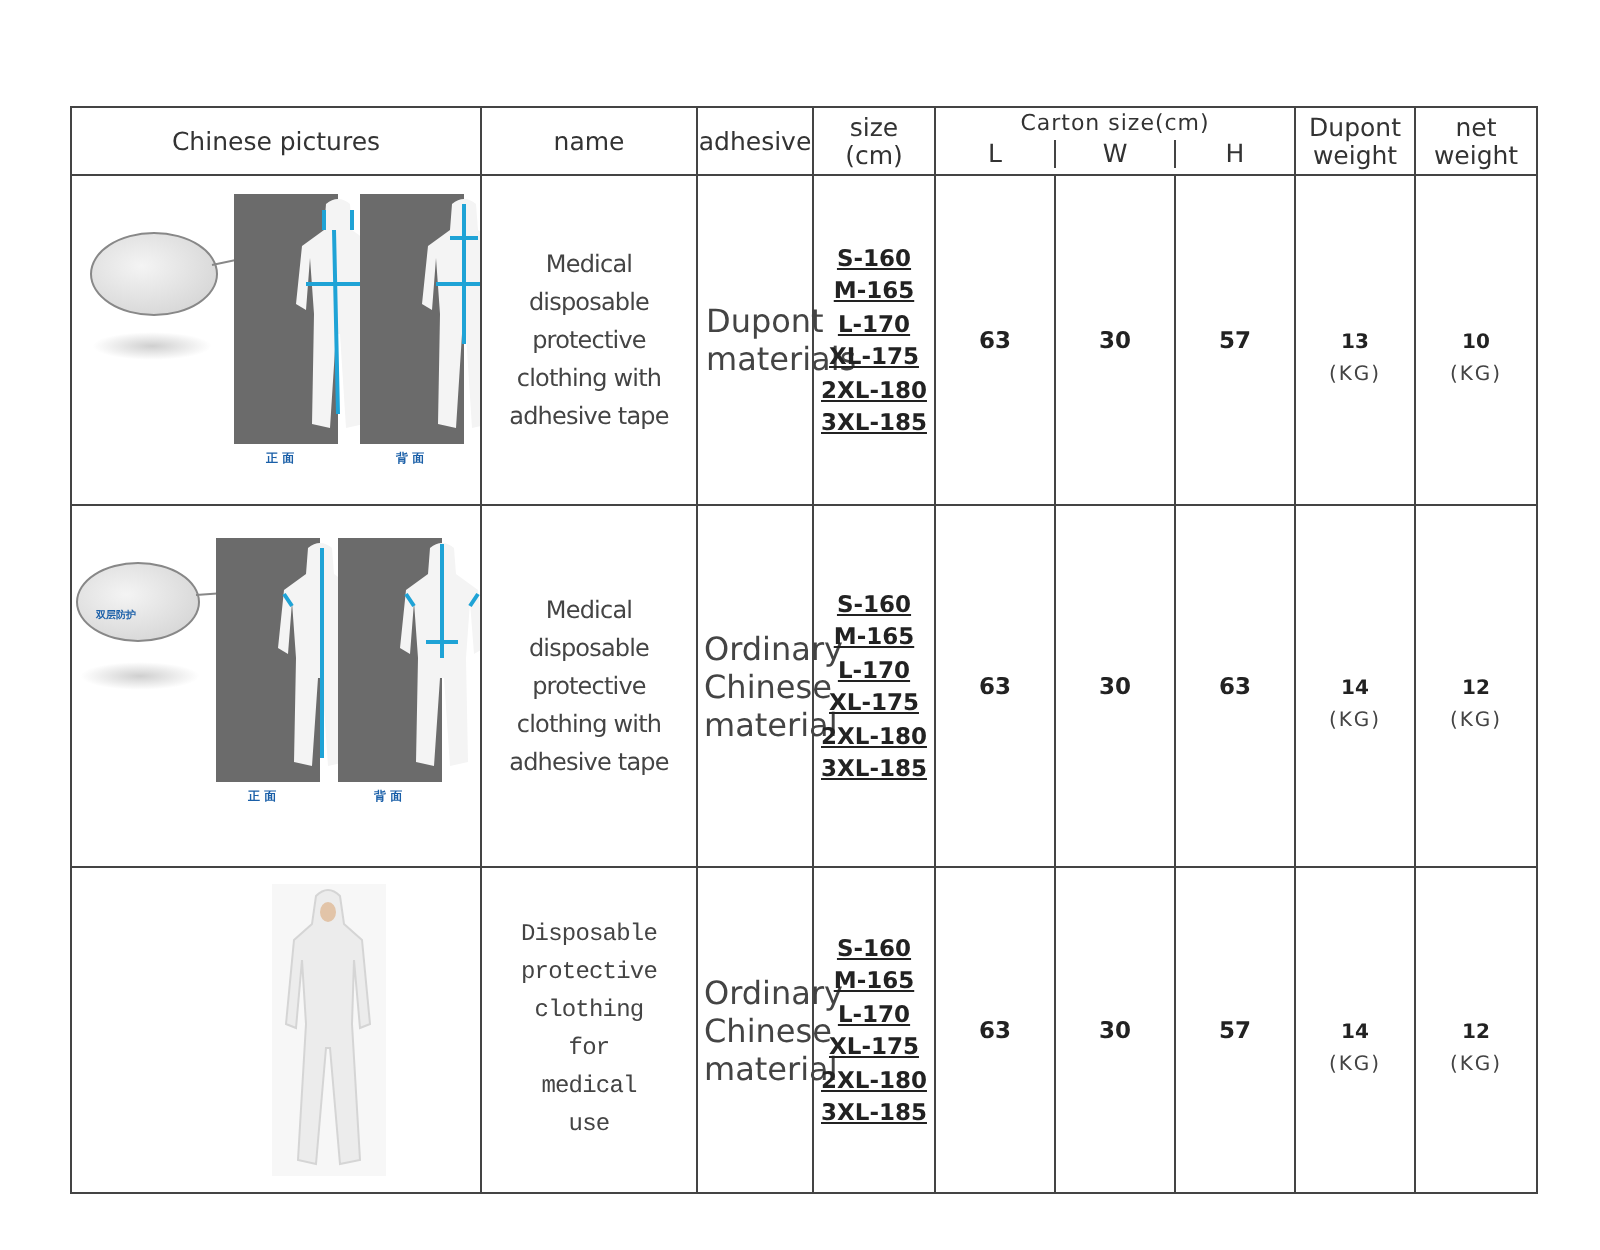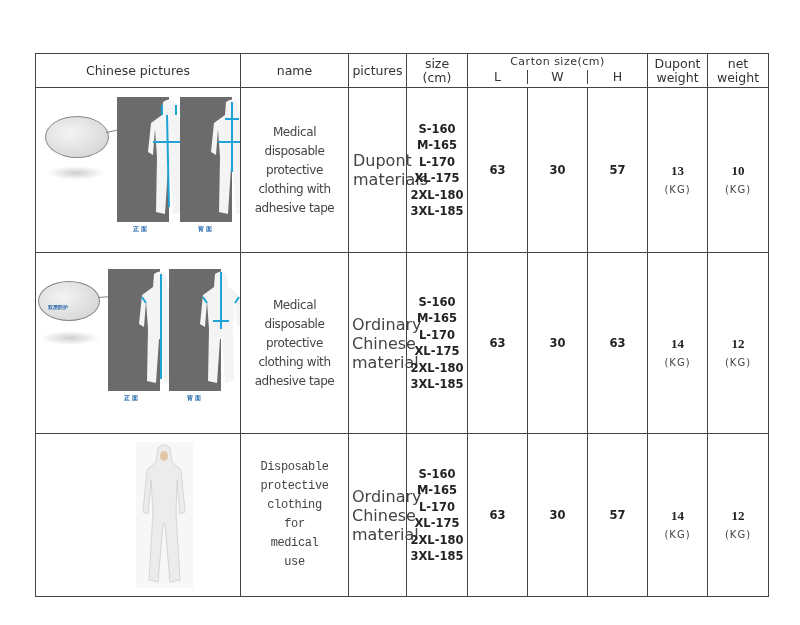--- a/index.html
+++ b/index.html
@@ -3,24 +3,24 @@
 <meta charset="utf-8">
 <style>
   html,body{margin:0;padding:0;background:#ffffff;}
   body{width:800px;height:625px;position:relative;overflow:hidden;font-family:"DejaVu Sans","Liberation Sans",sans-serif;color:#333;}
   table{position:absolute;left:35px;top:53px;border-collapse:collapse;table-layout:fixed;width:733px;}
   td,th{border:1.5px solid #444;text-align:center;vertical-align:middle;padding:0;font-weight:normal;}
   th{font-size:12.5px;color:#333;line-height:14px;height:33px;}
   .hdr-small{font-size:11px;letter-spacing:0.5px;}
   .name{font-size:12px;line-height:19px;color:#444;letter-spacing:-0.4px;}
   .mat{font-size:16px;line-height:19px;color:#444;}
-  .sizes{font-size:11.5px;font-weight:bold;line-height:16.5px;color:#222;}
+  .sizes{font-size:11.5px;font-weight:bold;line-height:16.5px;color:#222;text-decoration:underline;}
   .num{font-size:11.5px;font-weight:bold;color:#222;}
   .kg{font-size:10px;color:#444;letter-spacing:1px;display:block;margin-top:5px;}
-  .wnum{font-size:13px;font-weight:bold;color:#222;display:block;font-family:Liberation Serif, serif;}
+  .wnum{font-size:10px;font-weight:bold;color:#222;display:block;}
   .pic{position:relative;overflow:hidden;}
   .panel{position:absolute;background:#6b6b6b;}
   .suit{position:absolute;}
   .caption{position:absolute;font-size:6px;color:#1a5fa8;font-weight:bold;}
   .lens{position:absolute;border-radius:50%;background:radial-gradient(ellipse at 40% 40%,#f4f4f4,#cfcfcf);border:1px solid #888;}
   .shadow{position:absolute;border-radius:50%;background:radial-gradient(ellipse at center,#cfcfcf,#ffffff 70%);}
   .cline{position:absolute;height:1px;background:#888;transform-origin:left center;}
 </style>
 </head>
 <body>
@@ -34,21 +34,21 @@
     <col style="width:60px">
       <col style="width:60px">
       <col style="width:60px">
       <col style="width:60px">
       <col style="width:61px">
   </colgroup>
   <tbody>
       <tr>
     <th>Chinese pictures</th>
     <th>name</th>
-    <th>pictures</th>
+    <th>adhesive</th>
     <th>
       <span>size</span><br>
       <span>(cm)</span>
     </th>
     <th colspan="3" style="position:relative;">
       <div class="hdr-small" style="margin-top:-2px;">Carton size(cm)</div>
       <div style="display:flex;margin-top:1px;">
         <span style="flex:1;border-right:1px solid #444;">L</span>
         <span style="flex:1;border-right:1px solid #444;">W</span>
         <span style="flex:1;">H</span>

